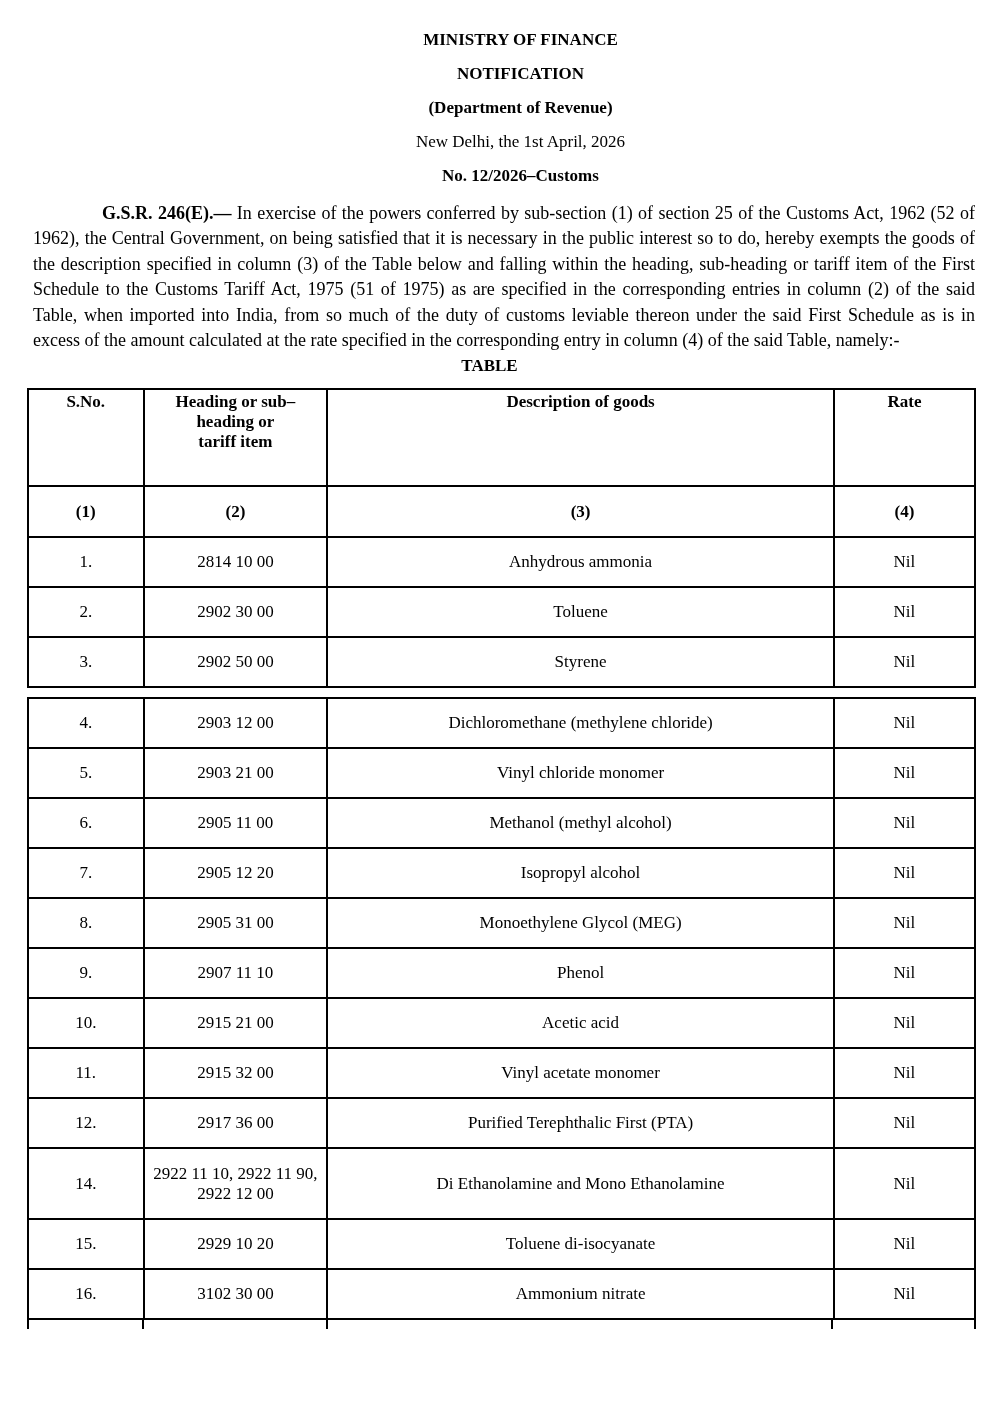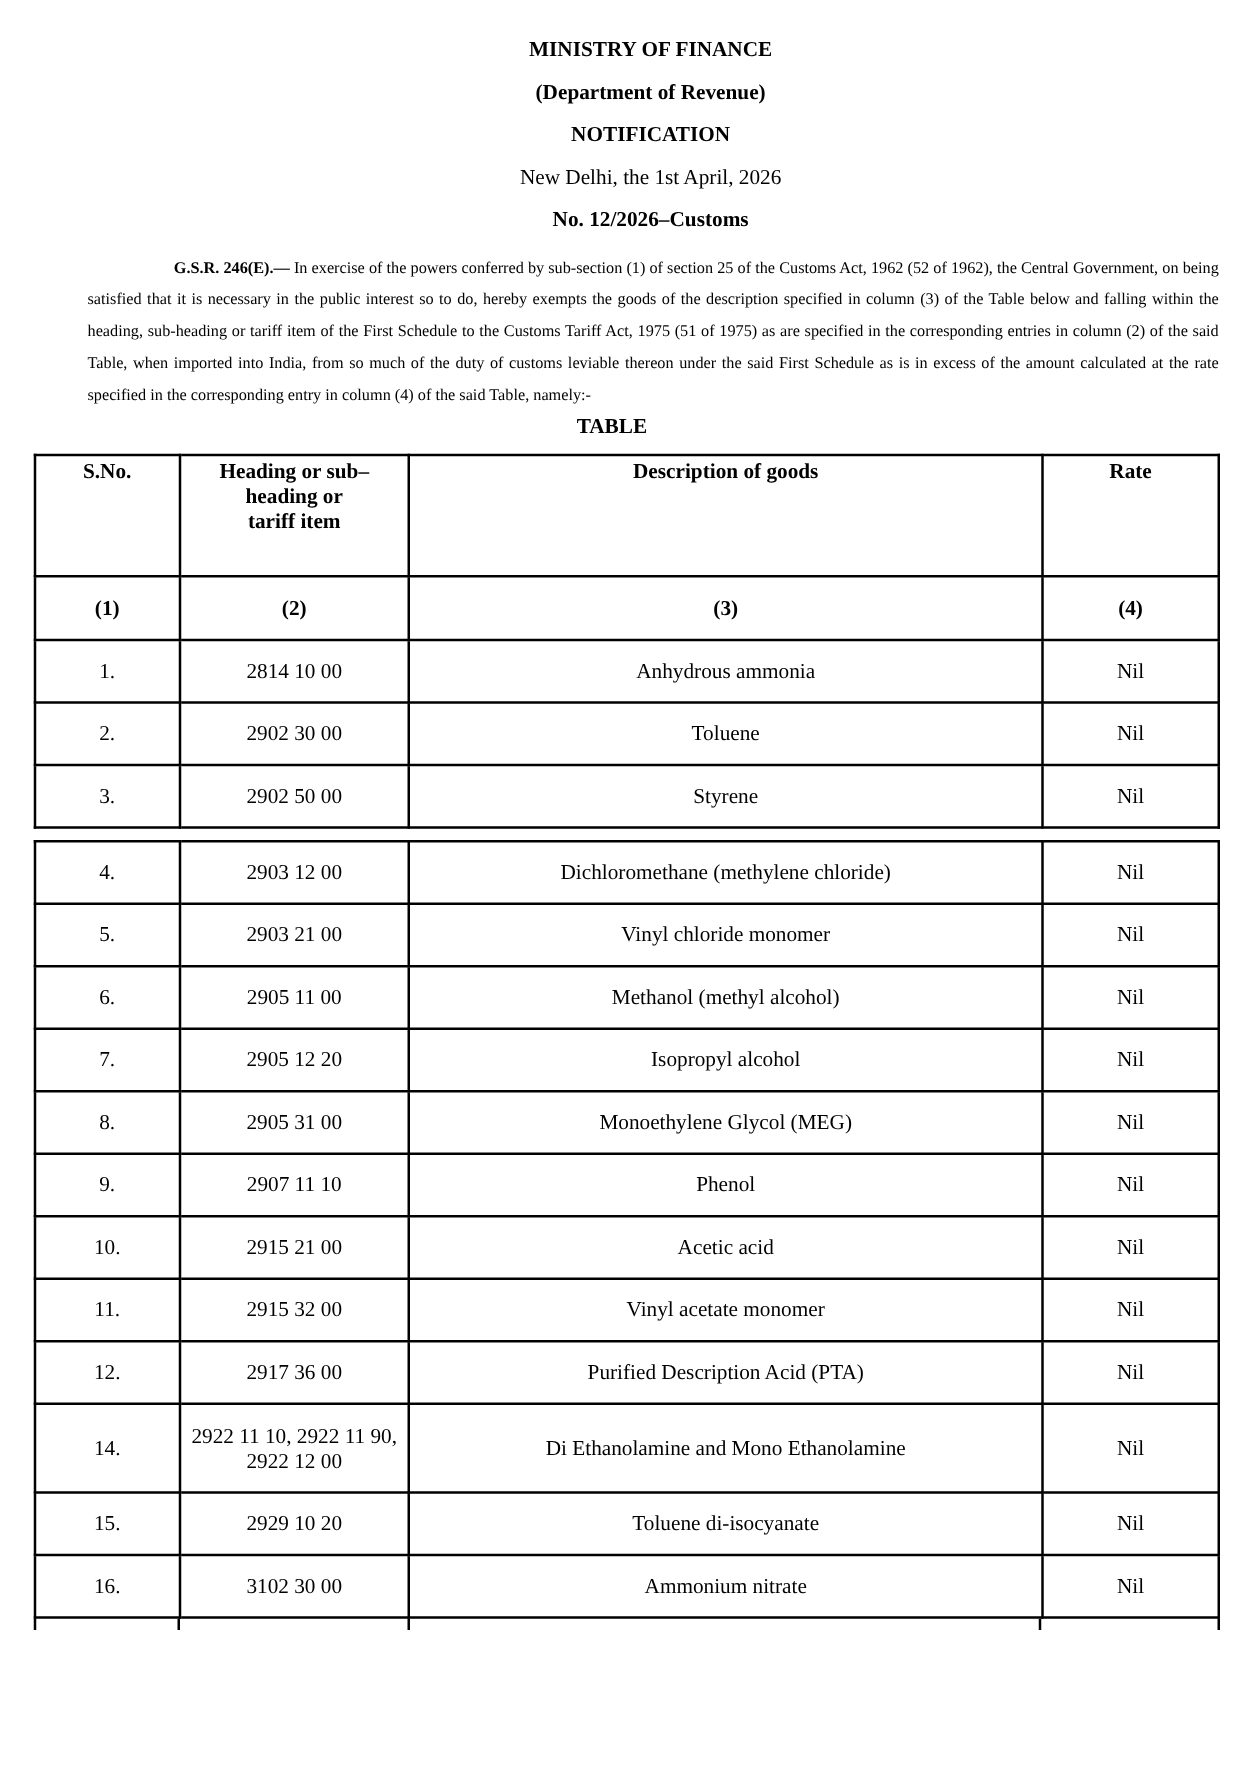--- a/index.html
+++ b/index.html
@@ -17,22 +17,22 @@
     background: #ffffff;
   }
   .doc-header { text-align: center; padding-top: 31px; }
   .doc-header .hline {
     font-size: 17px; line-height: 17px;
     margin: 0 0 17px 0;
     padding-left: 48px;
   }
   .bold { font-weight: bold; }
   .intro-para {
-    margin: 16px 18px 0 70px;
-    font-size: 13px;
+    margin: 16px 18px 0 33px;
+    font-size: 18px;
     line-height: 25.4px;
     text-align: justify;
     text-indent: 69px;
   }
   .table-title {
     text-align: center;
     font-weight: bold;
     font-size: 17px;
     margin: 3px 14px 12px 0;
   }
@@ -79,22 +79,22 @@
   .table3-stub .stub-cell:last-child { border-right: none; }
   .s1 { width: 12.2%; } .s2 { width: 19.4%; } .s3 { width: 53.5%; } .s4 { width: 14.9%; }
 </style>
 </head>
 <body>
 
 <div class="page">
 
   <div class="doc-header">
     <div class="hline bold">MINISTRY OF FINANCE</div>
+    <div class="hline bold">NOTIFICATION</div>
     <div class="hline bold">(Department of Revenue)</div>
-    <div class="hline bold">NOTIFICATION</div>
     <div class="hline">New Delhi, the 1st April, 2026</div>
     <div class="hline bold">No. 12/2026–Customs</div>
   </div>
 
   <p class="intro-para"><span class="bold">G.S.R. 246(E).—</span><span> In exercise of the powers conferred by sub-section (1) of section 25 of the Customs Act, 1962 (52 of 1962), the Central Government, on being satisfied that it is necessary in the public interest so to do, hereby exempts the goods of the description specified in column (3) of the Table below and falling within the heading, sub-heading or tariff item of the First Schedule to the Customs Tariff Act, 1975 (51 of 1975) as are specified in the corresponding entries in column (2) of the said Table, when imported into India, from so much of the duty of customs leviable thereon under the said First Schedule as is in excess of the amount calculated at the rate specified in the corresponding entry in column (4) of the said Table, namely:-</span></p>
 
   <div class="table-title">TABLE</div>
 
   <table class="goods first">
     <colgroup>
@@ -193,21 +193,21 @@
       </tr>
       <tr class="data-row">
         <td>11.</td>
         <td>2915 32 00</td>
         <td>Vinyl acetate monomer</td>
         <td>Nil</td>
       </tr>
       <tr class="data-row">
         <td>12.</td>
         <td>2917 36 00</td>
-        <td>Purified Description Acid (PTA)</td>
+        <td>Purified Terephthalic First (PTA)</td>
         <td>Nil</td>
       </tr>
       <tr class="data-row tall-row">
         <td>14.</td>
         <td>2922 11 10, 2922 11 90, 2922 12 00</td>
         <td>Di Ethanolamine and Mono Ethanolamine</td>
         <td>Nil</td>
       </tr>
       <tr class="data-row">
         <td>15.</td>

